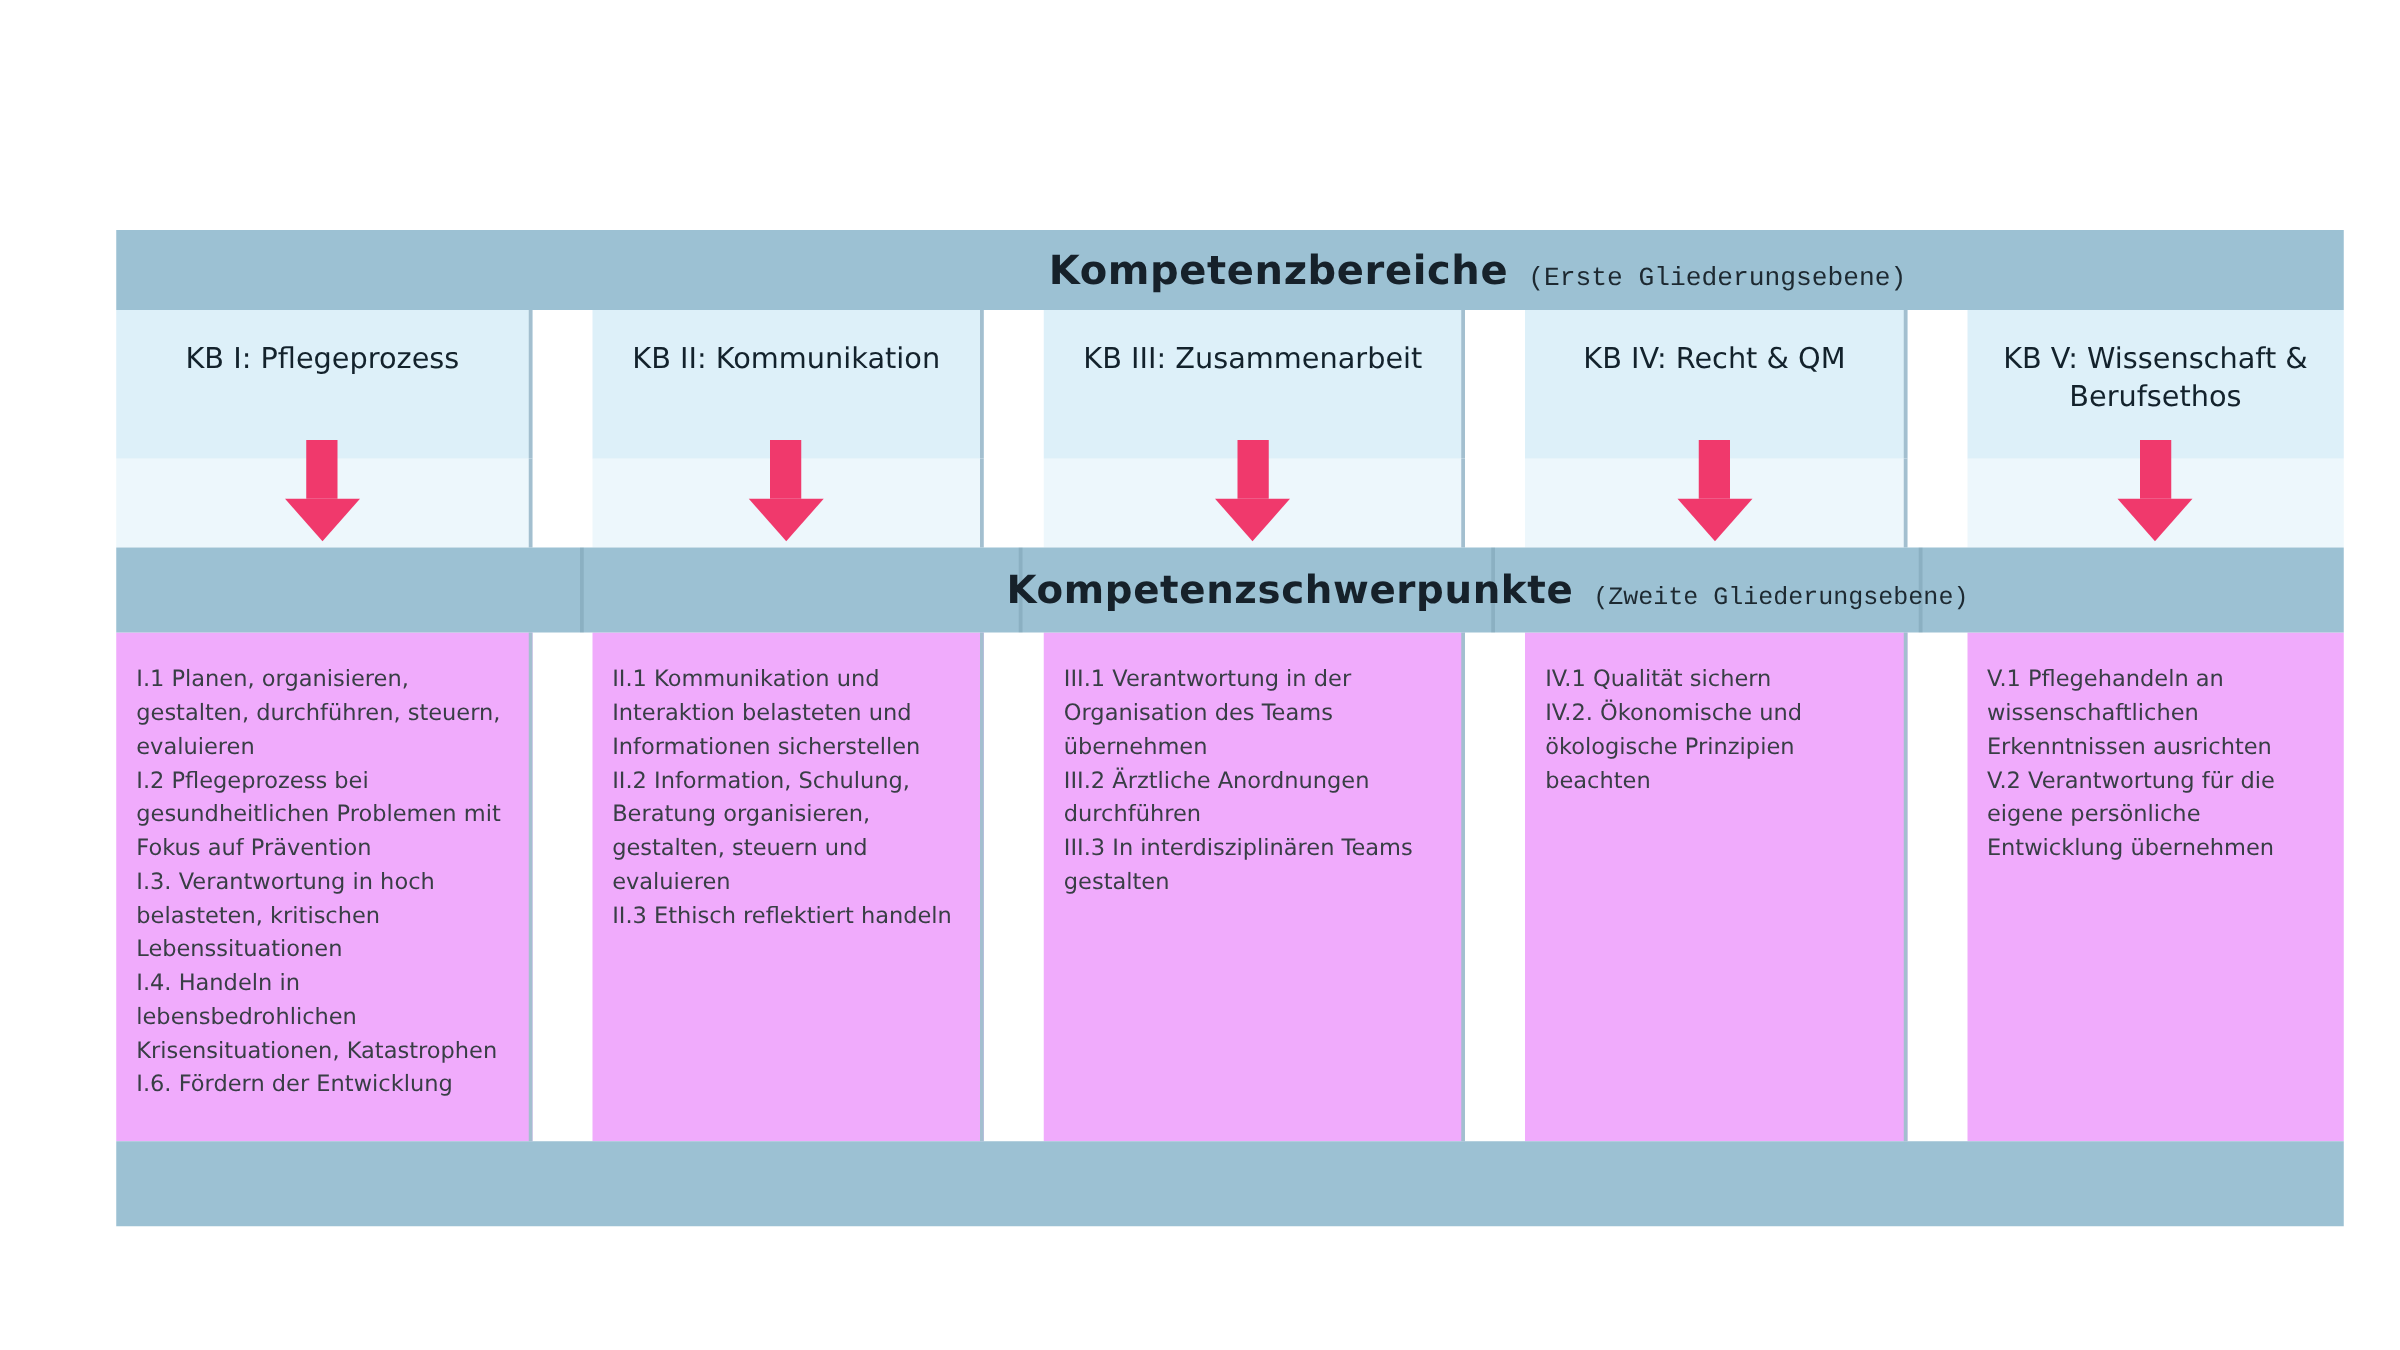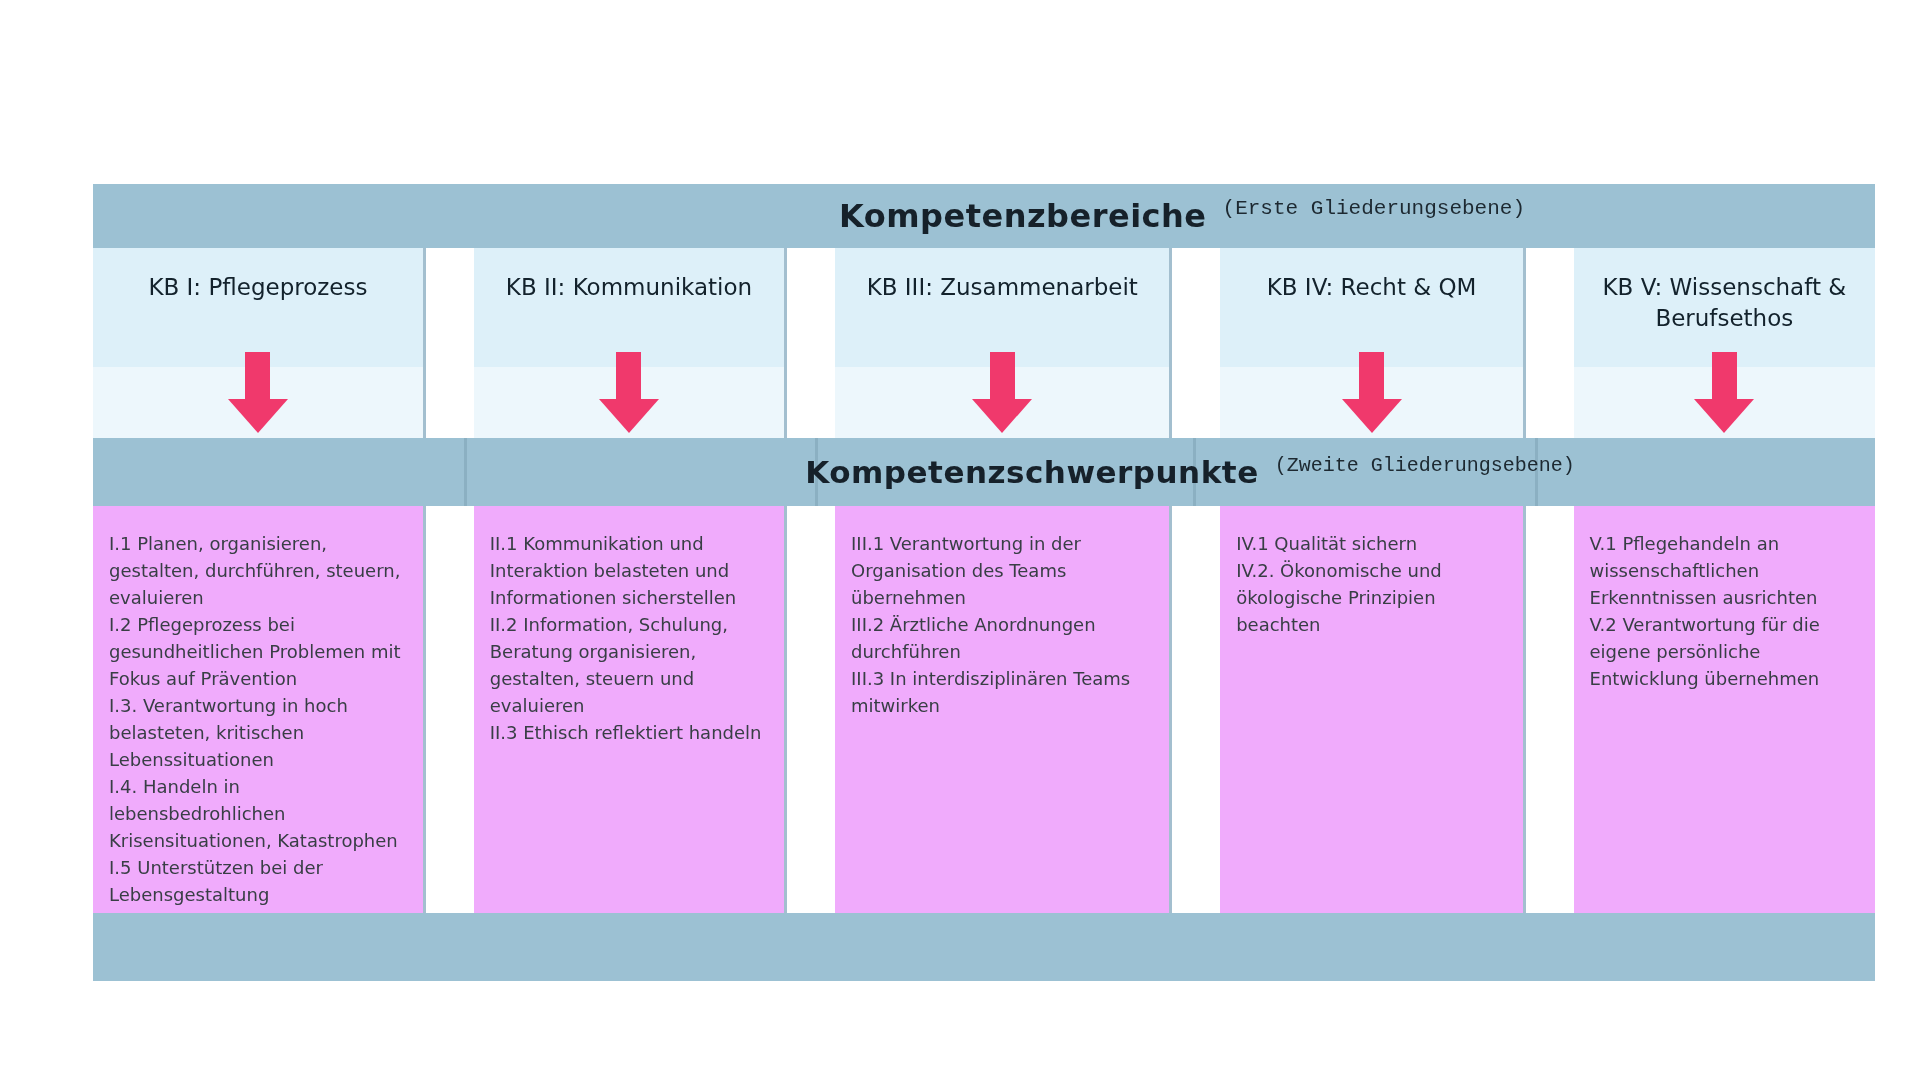--- a/index.html
+++ b/index.html
@@ -24,21 +24,21 @@
     background:#9cc1d3;
     display:flex;
     align-items:center;
   }
   .band1{height:64px;}
   .band2{height:68px;}
   .band-bottom{height:68px;}
   .band-inner{
     position:relative;
     display:flex;
-    align-items:flex-start;
+    align-items:flex-end;
     gap:16px;
     white-space:nowrap;
   }
   .band1 .band-inner{margin:0 auto;transform:translateX(198px);}
   .band2 .band-inner{margin:16px auto;transform:translateX(206px);}
   .band-title{
     font-weight:700;
     color:#16212a;
     letter-spacing:0.5px;
   }
@@ -196,32 +196,31 @@
       <span class="band-subtitle">(Zweite Gliederungsebene)</span>
     </div>
   </div>
 
   <div class="row row-content">
     <div class="cell c1">
         <div class="item">I.1 Planen, organisieren, gestalten, durchführen, steuern, evaluieren</div>
         <div class="item">I.2 Pflegeprozess bei gesundheitlichen Problemen mit Fokus auf Prävention</div>
         <div class="item">I.3. Verantwortung in hoch belasteten, kritischen Lebenssituationen</div>
         <div class="item">I.4. Handeln in lebensbedrohlichen Krisensituationen, Katastrophen</div>
-        <div class="item">I.5 Unterstützen bei der Lebensgestaltung</div>
         <div class="item">I.6. Fördern der Entwicklung</div>
       </div>
     <div class="cell c2">
         <div class="item">II.1 Kommunikation und Interaktion belasteten und Informationen sicherstellen</div>
         <div class="item">II.2 Information, Schulung, Beratung organisieren, gestalten, steuern und evaluieren</div>
         <div class="item">II.3 Ethisch reflektiert handeln</div>
       </div>
     <div class="cell c3">
         <div class="item">III.1 Verantwortung in der Organisation des Teams übernehmen</div>
         <div class="item">III.2 Ärztliche Anordnungen durchführen</div>
-        <div class="item">III.3 In interdisziplinären Teams mitwirken</div>
+        <div class="item">III.3 In interdisziplinären Teams gestalten</div>
       </div>
     <div class="cell c4">
         <div class="item">IV.1 Qualität sichern</div>
         <div class="item">IV.2. Ökonomische und ökologische Prinzipien beachten</div>
       </div>
     <div class="cell c5">
         <div class="item">V.1 Pflegehandeln an wissenschaftlichen Erkenntnissen ausrichten</div>
         <div class="item">V.2 Verantwortung für die eigene persönliche Entwicklung übernehmen</div>
       </div>
   </div>

